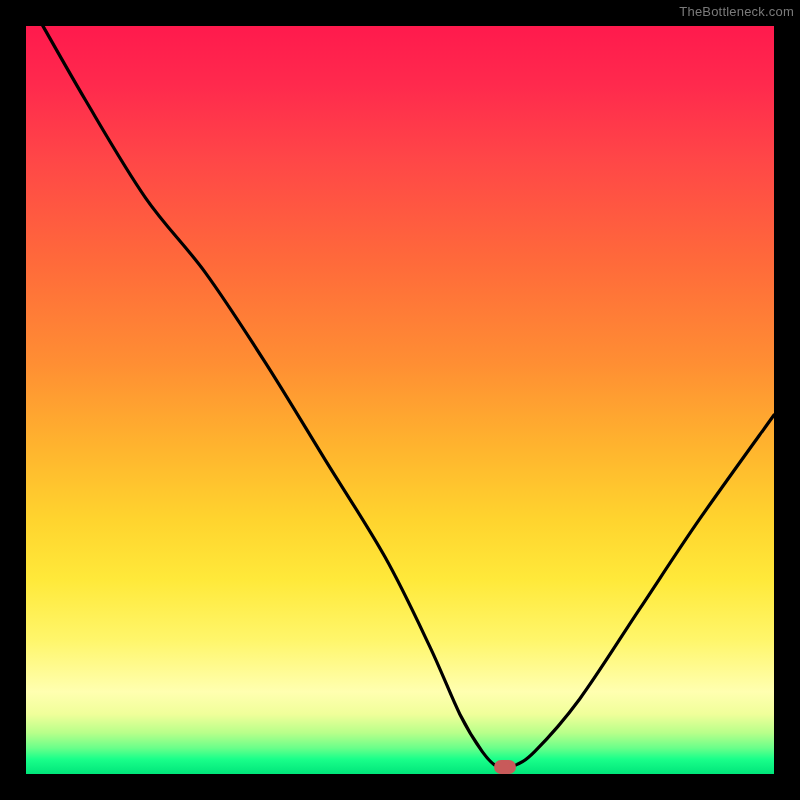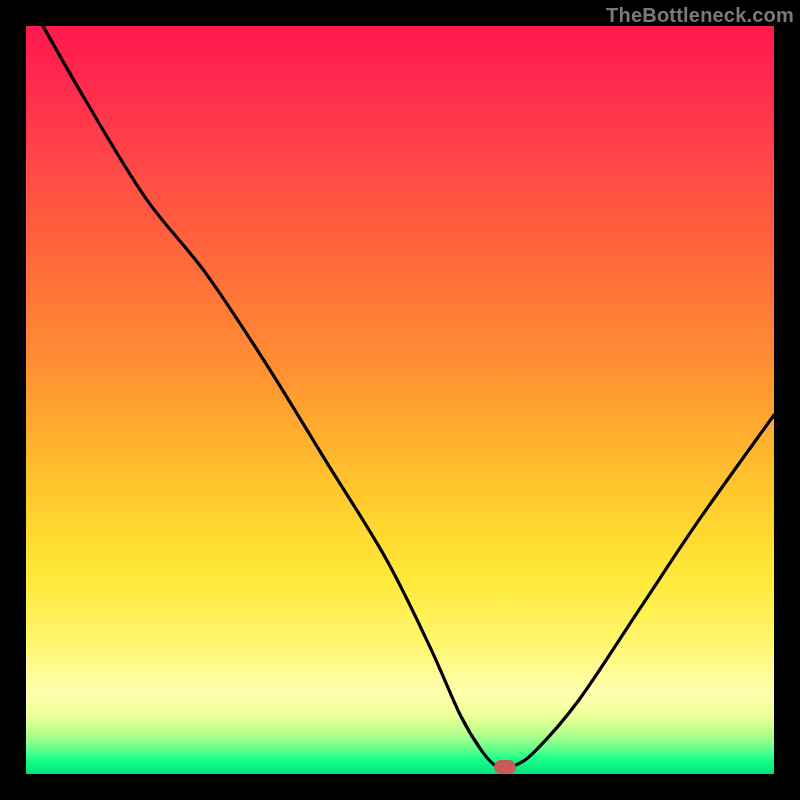--- a/index.html
+++ b/index.html
@@ -41,22 +41,22 @@
       #6bff8a 96.5%,
       #1aff8a 98%,
       #00e57a 100%
     );
   }
   .watermark {
     position: absolute;
     top: 4px;
     right: 6px;
     color: #7a7a7a;
-    font-size: 20px;
-    font-weight: 700;
+    font-size: 13px;
+    font-weight: 400;
     letter-spacing: 0.2px;
     user-select: none;
   }
   svg.curve {
     position: absolute;
     left: 0;
     top: 0;
     width: 748px;
     height: 748px;
     overflow: visible;

